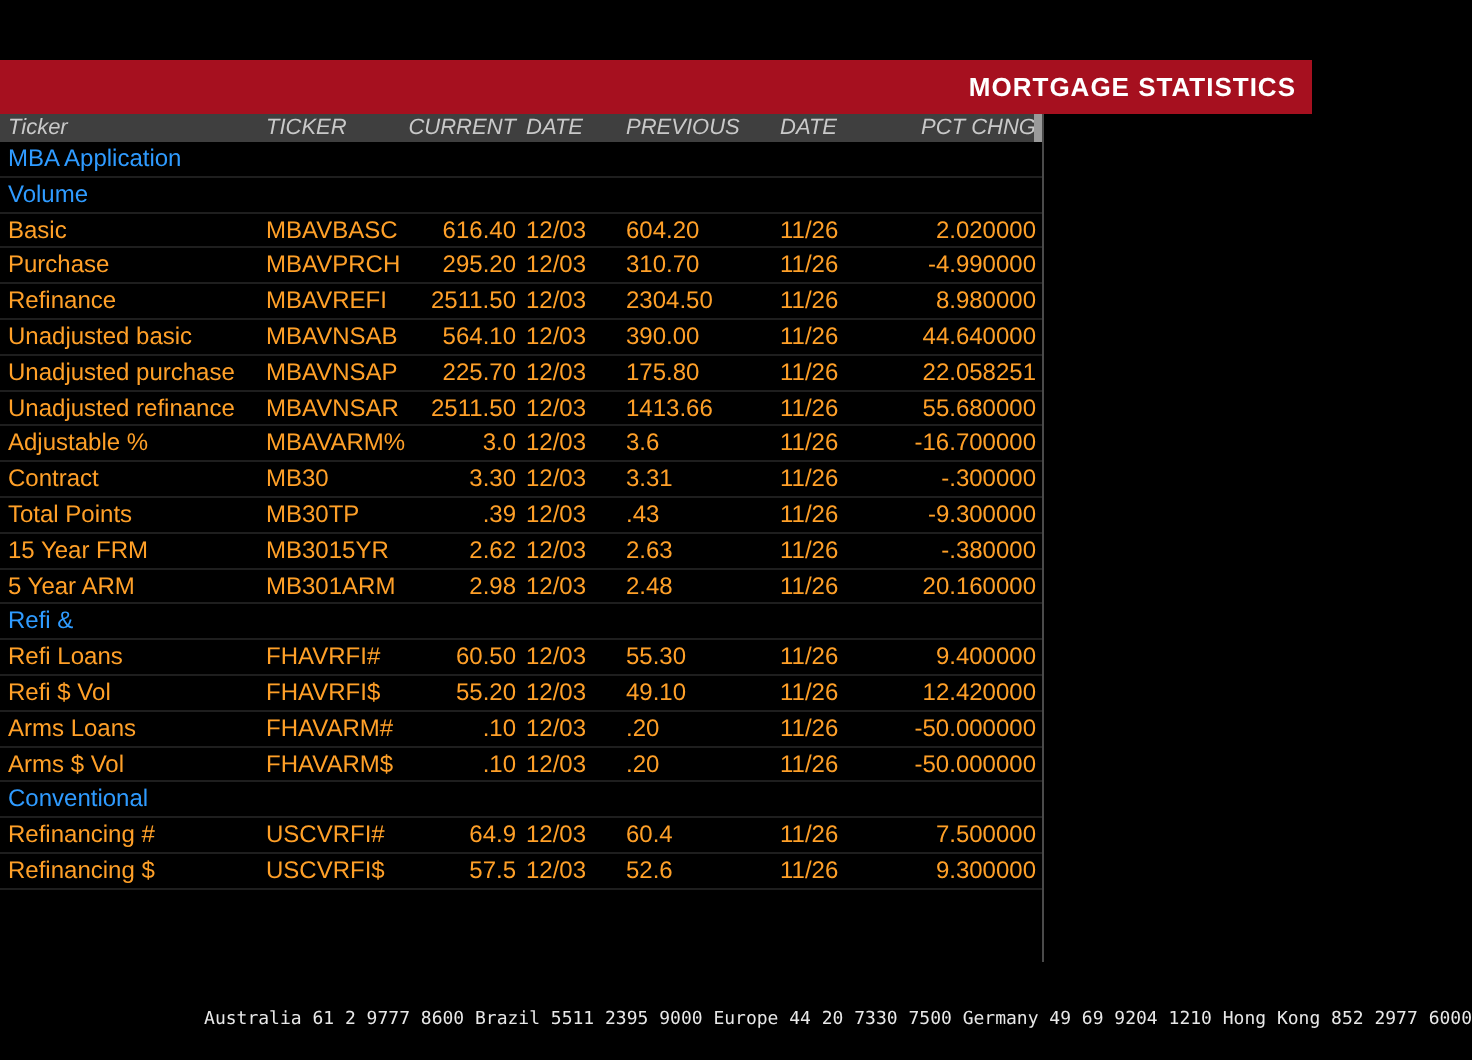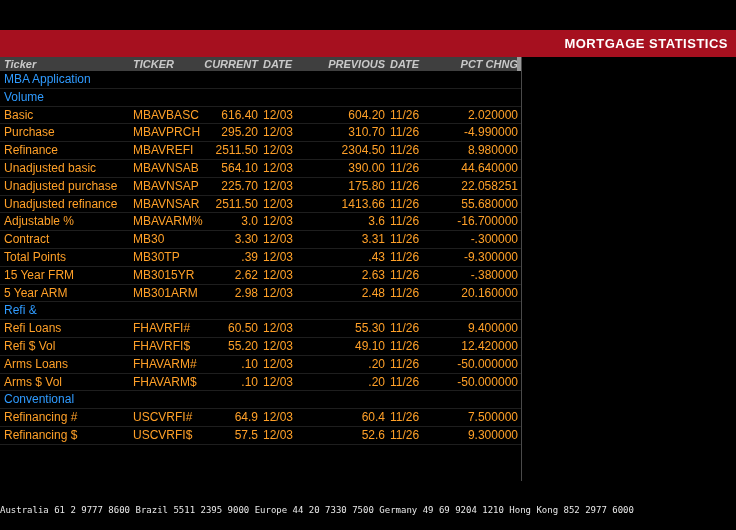--- a/index.html
+++ b/index.html
@@ -1,43 +1,43 @@
 <!DOCTYPE html>
 <html><head>
 <meta charset="utf-8">
 <style>
   html,body{margin:0;padding:0;background:#000;}
   .screen{position:relative;width:736px;height:530px;background:#000;overflow:hidden;
           font-family:"Liberation Sans",sans-serif;}
   
-  .titlebar{position:absolute;top:30px;left:0;width:736px;height:27px;background:#a6101f;
+  .titlebar{position:absolute;top:30px;left:0;width:656px;height:27px;background:#a6101f;
             display:flex;align-items:center;justify-content:flex-end;}
   .title{color:#ffffff;font-size:13px;font-weight:bold;letter-spacing:.5px;padding-right:8px;}
   
   .thead{position:absolute;top:57px;left:0;width:522px;height:14px;background:#3f3f3f;}
-  .thead .c{color:#c9c9c9;font-style:italic;font-size:11px;line-height:14px;font-weight:bold;}
+  .thead .c{color:#c9c9c9;font-style:italic;font-size:11px;line-height:14px;}
   
   .tbody{position:absolute;top:71px;left:0;width:522px;}
   .row{position:relative;height:17.8px;border-bottom:1px solid #1e1e1e;box-sizing:border-box;}
   .c{position:absolute;top:0;line-height:17px;font-size:12px;color:#ffa028;white-space:nowrap;}
   .c.name{left:4px;}
   .c.ticker{left:133px;}
   .c.current{left:183px;width:75px;text-align:right;}
   .c.date1{left:263px;}
-  .c.previous{left:313px;width:72px;text-align:right;}
+  .c.previous{left:313px;width:72px;text-align:left;}
   .c.date2{left:390px;}
   .c.pct{left:428px;width:90px;text-align:right;}
   .section-label{color:#2f9bff;}
   
   .vline{position:absolute;top:57px;left:521px;width:1px;height:424px;background:#4a4a4a;}
   .vthumb{position:absolute;top:57px;left:517px;width:4px;height:14px;background:#9a9a9a;}
   
   .footer{position:absolute;top:484px;left:0;width:736px;color:#e8e8e8;
           font-family:"DejaVu Sans Mono",monospace;font-size:9px;line-height:10.5px;white-space:pre;}
-  .fline1,.fline2{text-align:left;}
+  .fline1,.fline2{text-align:right;margin-left:28px;}
 </style>
 </head>
 <body>
 
 <div class="screen">
 
   <div class="titlebar">
     <span class="title">MORTGAGE STATISTICS</span>
   </div>
 

